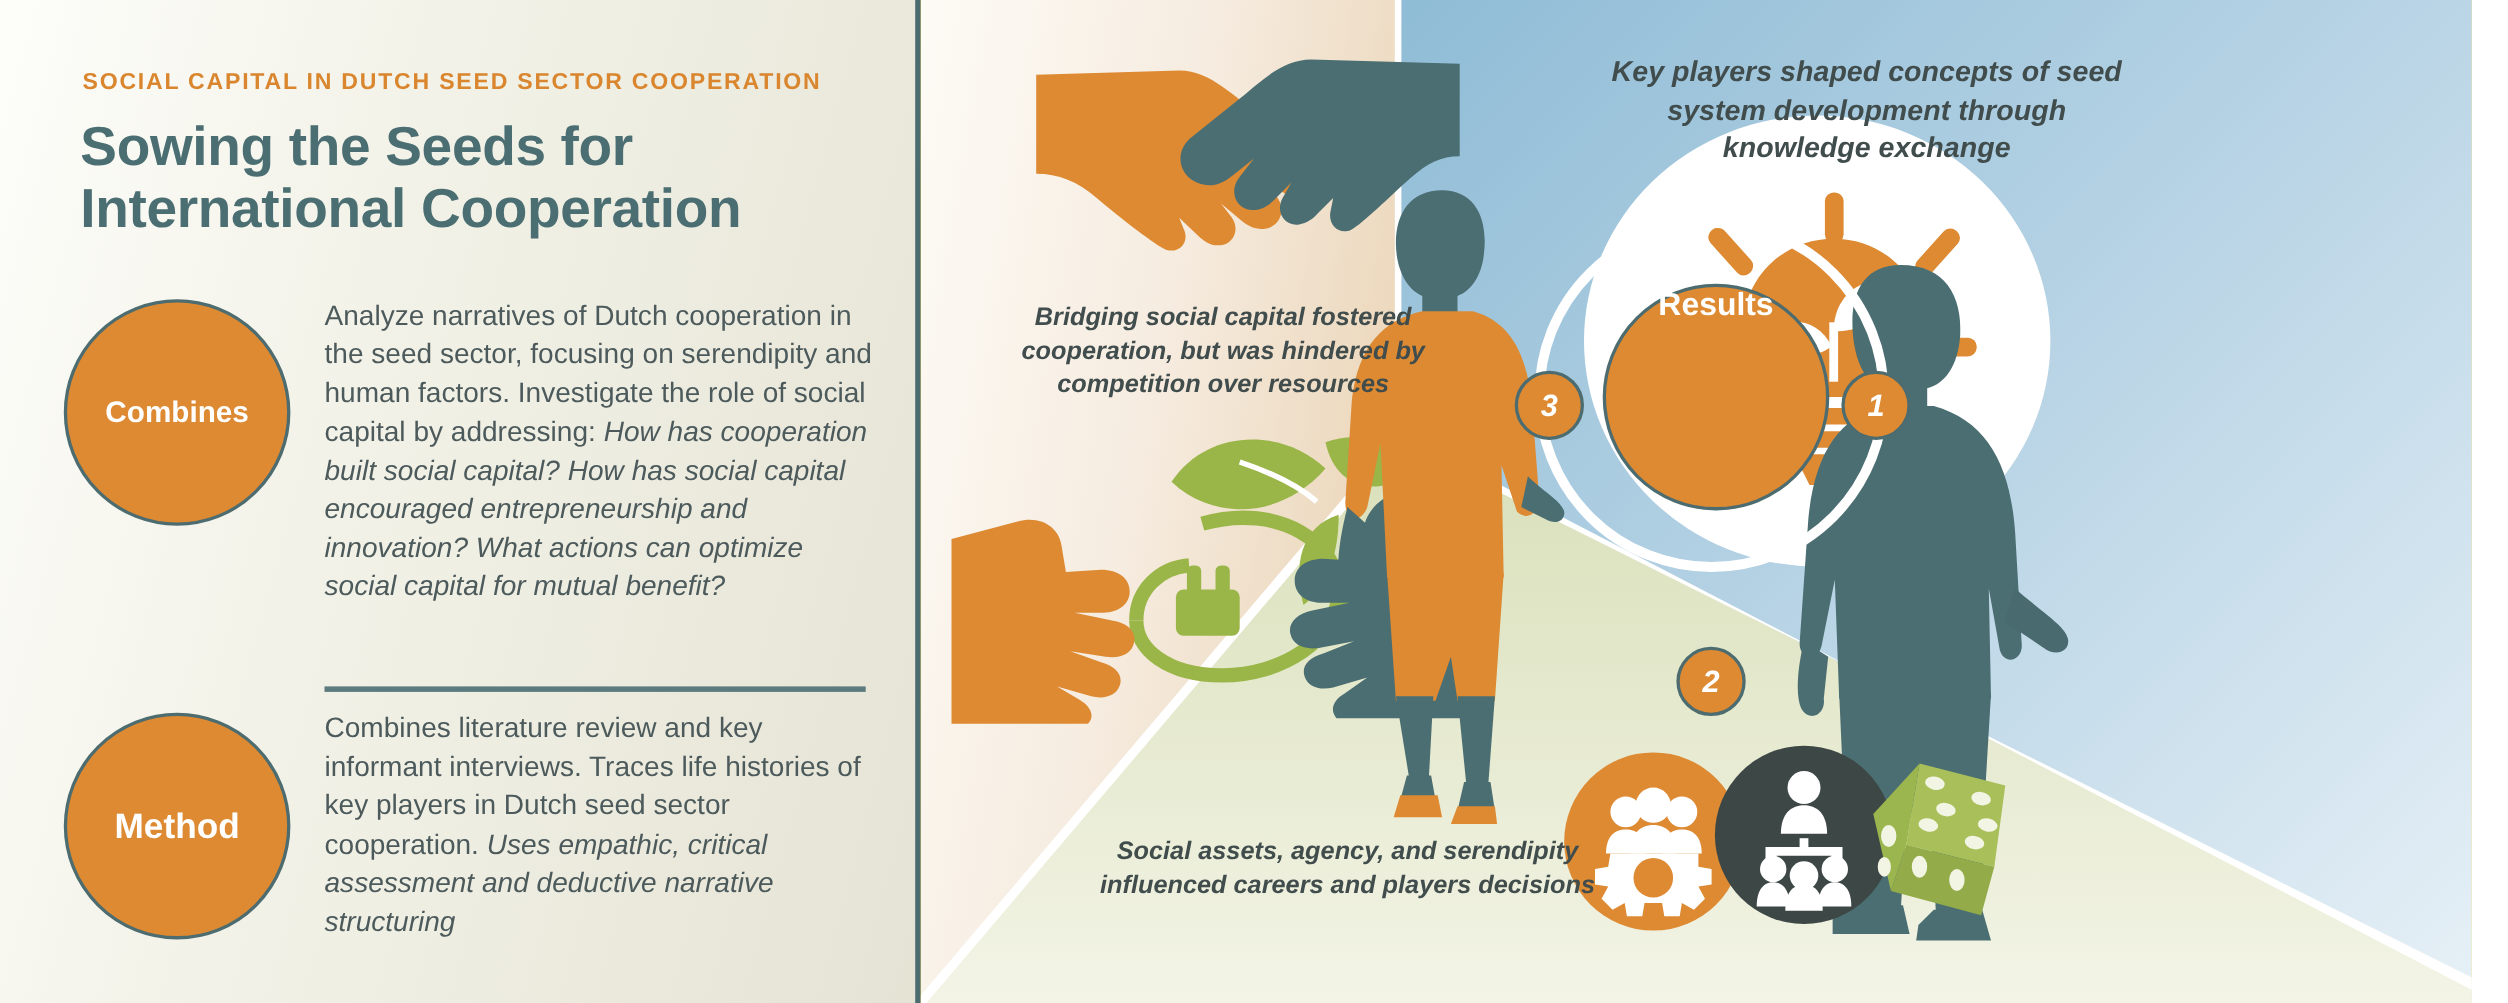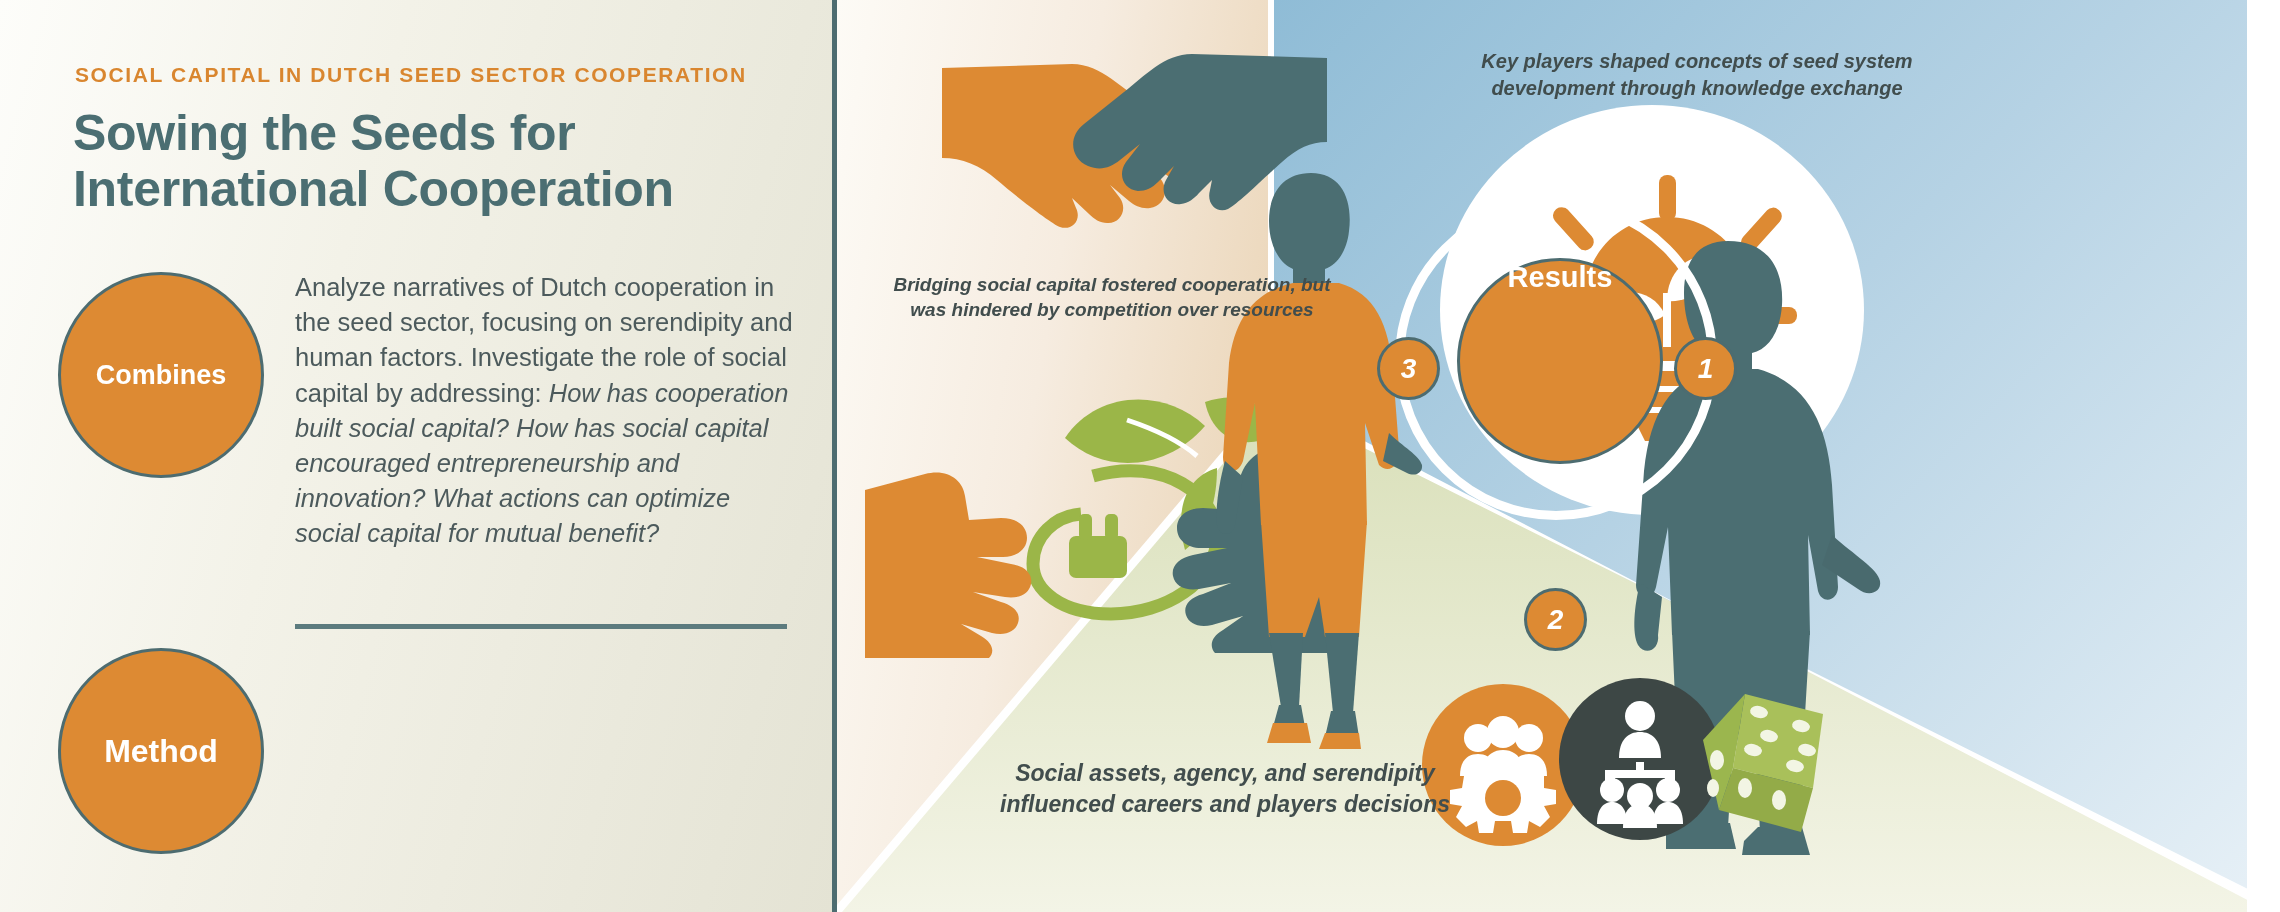--- a/index.html
+++ b/index.html
@@ -65,22 +65,22 @@
     position:absolute;left:0;top:0;width:1443px;height:912px;
     background:#ffffff;
     clip-path:polygon(435px 393px, 429px 399px, 1443px 905px, 1443px 917px);
   }
   #wall-seam{position:absolute;left:431px;top:0;width:6px;height:400px;background:#ffffff;}
 
   .caption{
     position:absolute;font-style:italic;font-weight:bold;
     color:#414d4d;text-align:center;line-height:1.33;
   }
-  #caption-top-right{left:610px;top:48px;width:500px;font-size:20px;}
-  #caption-left{left:55px;top:272px;width:440px;font-size:19px;}
+  #caption-top-right{left:610px;top:48px;width:500px;font-size:26px;}
+  #caption-left{left:55px;top:272px;width:440px;font-size:23px;}
   #caption-bottom{left:148px;top:758px;width:480px;font-size:23px;}
 
   
   #hub-ring{
     position:absolute;left:558px;top:198px;width:322px;height:322px;
     border:9px solid #ffffff;border-radius:50%;box-sizing:border-box;
   }
   #hub-core{
     position:absolute;left:620px;top:258px;width:200px;height:200px;
     border-radius:50%;background:#dd8a33;border:3px solid #4d6c70;
@@ -127,20 +127,24 @@
       <span>Analyze narratives of Dutch cooperation in the seed sector, focusing on serendipity and human factors. Investigate the role of social capital by addressing:</span>
       <em>How has cooperation built social capital? How has social capital encouraged entrepreneurship and innovation? What actions can optimize social capital for mutual benefit?</em>
     </div>
 
     <div id="left-rule"></div>
 
     <div id="method-badge" class="badge-circle">
       <span>Method</span>
     </div>
 
+    <div id="method-text" class="body-col">
+      <span>Combines literature review and key informant interviews. Traces life histories of key players in Dutch seed sector cooperation.</span>
+      <em>Uses empathic, critical assessment and deductive narrative structuring</em>
+    </div>
   </div>
 
   <div id="left-divider"></div>
 
   <div id="collage">
 
     <div id="bg-left-wall"></div>
     <div id="bg-right-wall"></div>
     <div id="bg-floor"></div>
     <div id="wall-seam"></div>

